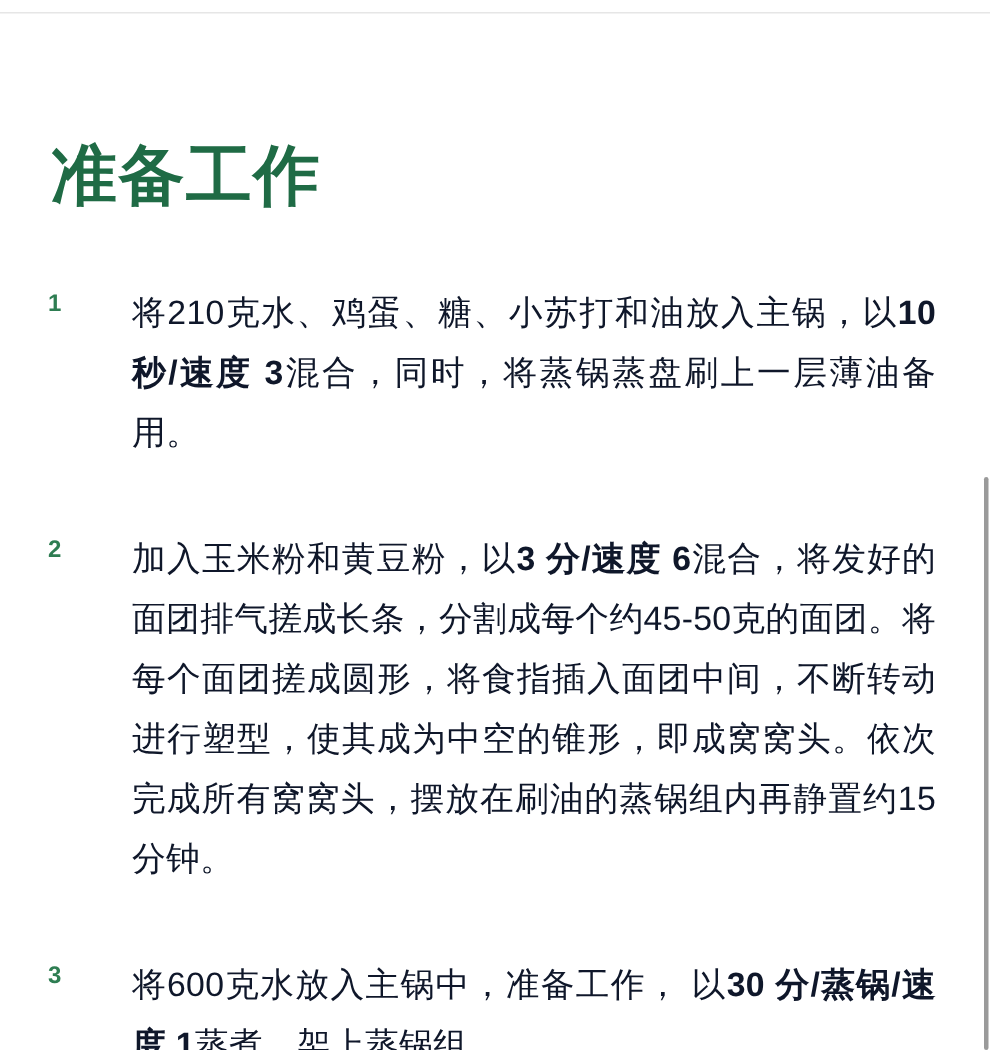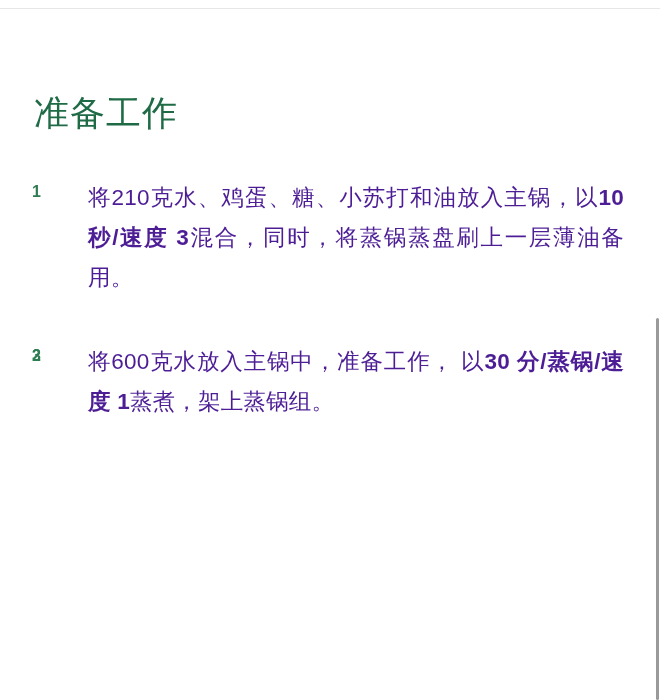--- a/index.html
+++ b/index.html
@@ -41,23 +41,23 @@
   .content {
     position: absolute;
     top: 0;
     left: 0;
     width: 660px;
     padding: 0;
   }
   .section-title {
     margin: 0;
     padding: 84px 0 0 34px;
-    font-size: 35px;
+    font-size: 44px;
     line-height: 1.2;
-    font-weight: normal;
+    font-weight: bold;
     color: #1f6b45;
     letter-spacing: 1px;
   }
   .steps {
     margin: 0;
     padding: 0;
     list-style: none;
   }
   .step {
     position: relative;
@@ -70,21 +70,21 @@
     top: 5px;
     font-size: 16px;
     font-weight: bold;
     color: #2e7d52;
     width: 20px;
     text-align: left;
   }
   .step-text {
     font-size: 22.5px;
     line-height: 40px;
-    color: #4c1d95;
+    color: #0f172a;
     letter-spacing: 0.2px;
     text-align: justify;
     text-justify: inter-ideograph;
   }
   .step-text b {
     font-weight: bold;
   }
   .scrollbar-track {
     position: absolute;
     right: 0;
@@ -114,20 +114,21 @@
   <div class="content">
     <h1 class="section-title">准备工作</h1>
 
     <ol class="steps" id="steps-list">
         <li class="step">
           <span class="step-number">1</span>
           <div class="step-text"><span>将210克水、鸡蛋、糖、小苏打和油放入主锅，以</span><b>10 秒/速度 3</b><span>混合，同时，将蒸锅蒸盘刷上一层薄油备用。</span></div>
         </li>
         <li class="step">
           <span class="step-number">2</span>
+          <div class="step-text"><span>加入玉米粉和黄豆粉，以</span><b>3 分/速度 6</b><span>混合，将发好的面团排气搓成长条，分割成每个约45-50克的面团。将每个面团搓成圆形，将食指插入面团中间，不断转动进行塑型，使其成为中空的锥形，即成窝窝头。依次完成所有窝窝头，摆放在刷油的蒸锅组内再静置约15分钟。</span></div>
         </li>
         <li class="step">
           <span class="step-number">3</span>
           <div class="step-text"><span>将600克水放入主锅中，准备工作， 以</span><b>30 分/蒸锅/速度 1</b><span>蒸煮，架上蒸锅组。</span></div>
         </li>
       </ol>
   </div>
 
   <div class="scrollbar-track"></div>
   <div class="scrollbar-thumb"></div>

